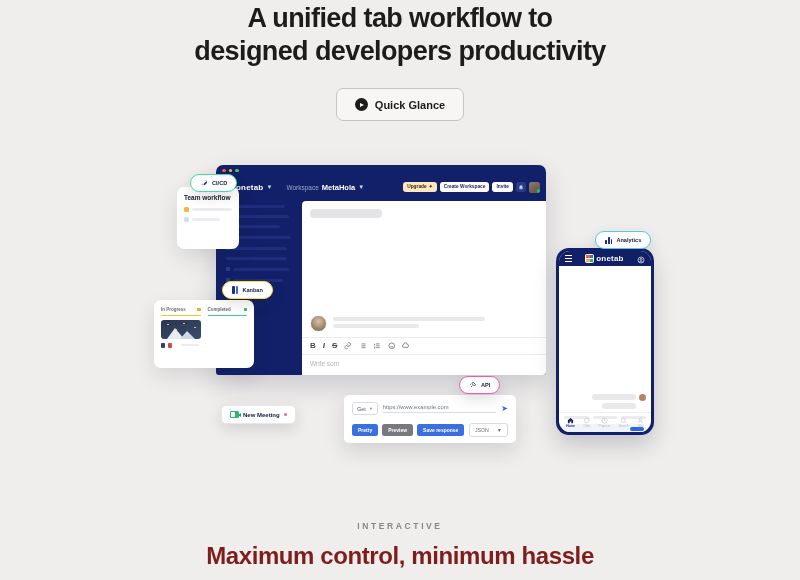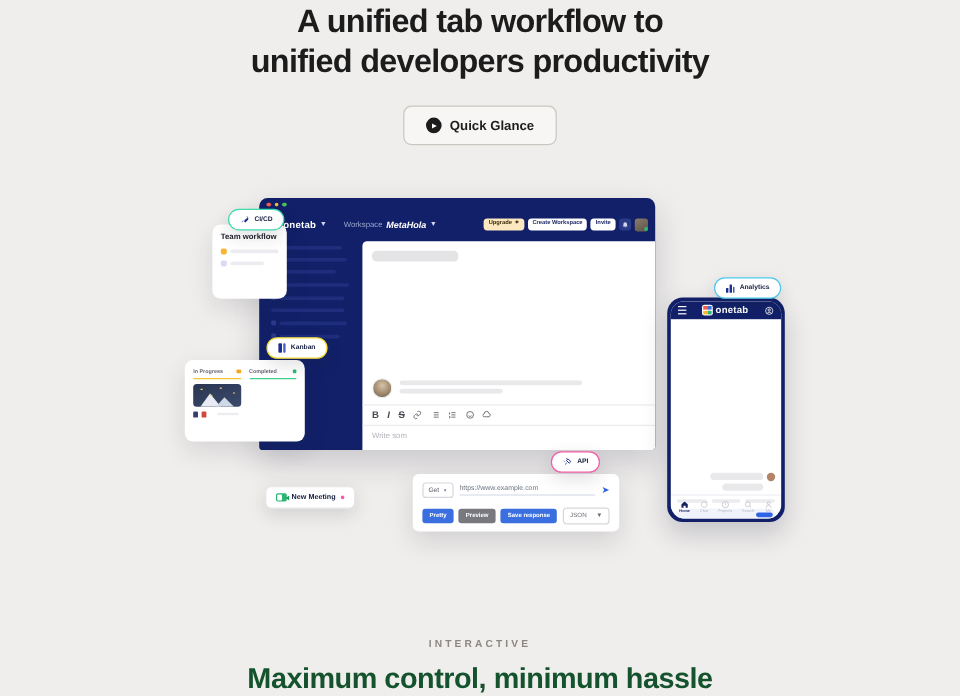--- a/index.html
+++ b/index.html
@@ -66,21 +66,21 @@
   .brand-mark i { display: block; }
   .brand-mark i:nth-child(1) { background: #f25c54; }
   .brand-mark i:nth-child(2) { background: #3b6fe0; }
   .brand-mark i:nth-child(3) { background: #f7b733; }
   .brand-mark i:nth-child(4) { background: #2bb673; }
   .brand-name { color: #fff; font-size: 8px; font-weight: 700; letter-spacing: .2px; }
   .caret { color: #cfd6ef; font-size: 6px; }
 
   .ws { display: flex; align-items: center; gap: 3px; margin-left: 6px; }
   .ws-lbl { color: #9aa6cf; font-size: 6.5px; }
-  .ws-name { color: #fff; font-size: 7.5px; font-weight: 600; font-style: italic; }
+  .ws-name { color: #fff; font-size: 7.5px; font-weight: 600; }
 
   .b-actions { margin-left: auto; display: flex; align-items: center; gap: 3px; }
   .chip {
     font-size: 4.8px; font-weight: 700; padding: 2.5px 4px; border-radius: 3px;
     white-space: nowrap; line-height: 1;
   }
   .chip.upgrade { background: #fbe7c0; color: #3a2a06; display: inline-flex; gap: 2px; align-items: center; }
   .chip.white { background: #fff; color: #16225e; }
   .icon-sq {
     width: 10px; height: 10px; border-radius: 2.5px; background: #2a3a86;
@@ -261,38 +261,38 @@
   }
   .api-btn.blue { background: #3b6fe0; }
   .api-btn.gray { background: #78787f; }
   .api-json {
     margin-left: auto; border: 1px solid #d8d8de; border-radius: 3px;
     font-size: 5.2px; color: #6a6a76; padding: 3px 5px;
     display: inline-flex; align-items: center; gap: 8px; cursor: pointer;
   }
 
   
-  .footer-sec { position: absolute; left: 0; bottom: 0; width: 800px; text-align: center; padding-bottom: 0; }
+  .footer-sec { position: absolute; left: 0; bottom: 0; width: 800px; text-align: center; padding-bottom: 10px; }
   .eyebrow {
     font-size: 8.5px; letter-spacing: 2.6px; color: #8b8782; font-weight: 600;
     margin-bottom: 11px;
   }
   .footer-sec h2 {
-    font-size: 24px; font-weight: 600; color: #14532d; letter-spacing: -0.4px;
+    font-size: 24px; font-weight: 600; color: #7f1d1d; letter-spacing: -0.4px;
   }
 </style>
 </head>
 <body>
 
 <div class="page">
 
   <section class="hero">
     <h1>
       <span class="ln">A unified tab workflow to</span>
-      <span class="ln">unified developers productivity</span>
+      <span class="ln">designed developers productivity</span>
     </h1>
     <div class="cta-row">
       <button class="btn-ghost">
         <span class="play-dot"></span>
         <span>Quick Glance</span>
       </button>
     </div>
   </section>
 
   <div class="stage">

